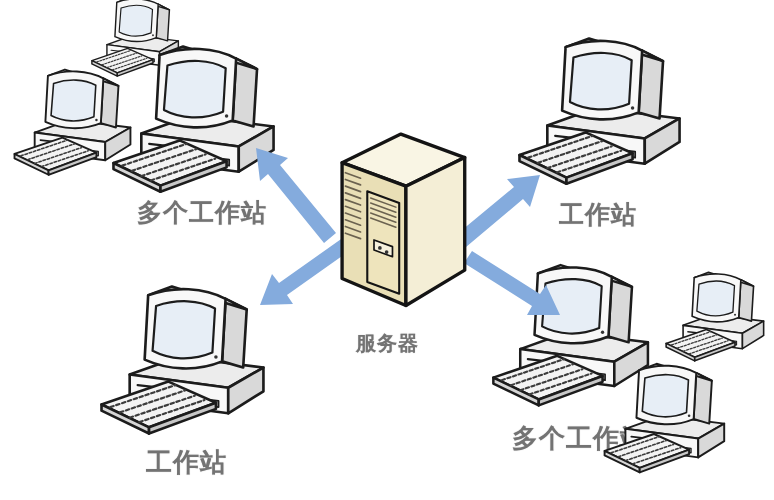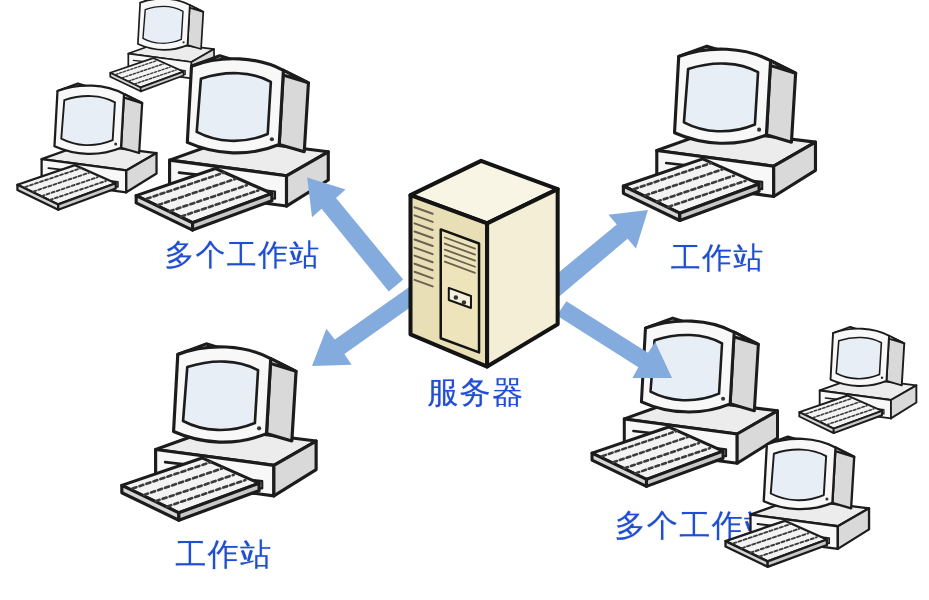--- a/index.html
+++ b/index.html
@@ -12,29 +12,29 @@
     font-family: "DejaVu Serif", "Liberation Serif", serif;
   }
   #diagram-svg {
     position: absolute;
     left: 0; top: 0;
     z-index: 2;
   }
   .node-label {
     position: absolute;
     z-index: 1;
-    color: #1d4ed8;
-    font-weight: normal;
+    color: #737373;
+    font-weight: bold;
     white-space: nowrap;
     letter-spacing: 1px;
     text-shadow: 0 0 1px rgba(60,60,60,0.35);
   }
   .label-tl { left: 137px; top: 196px; font-size: 25px; }
   .label-tr { left: 559px; top: 198px; font-size: 25px; }
-  .label-server { left: 356px; top: 310px; font-size: 26px; }
+  .label-server { left: 356px; top: 330px; font-size: 20px; }
   .label-bl { left: 146px; top: 445px; font-size: 26px; }
   .label-br { left: 512px; top: 421px; font-size: 26px; }
 </style>
 </head>
 <body>
 
 <div id="canvas">
 
   <div class="node-label label-tl">多个工作站</div>
   <div class="node-label label-tr">工作站</div>

